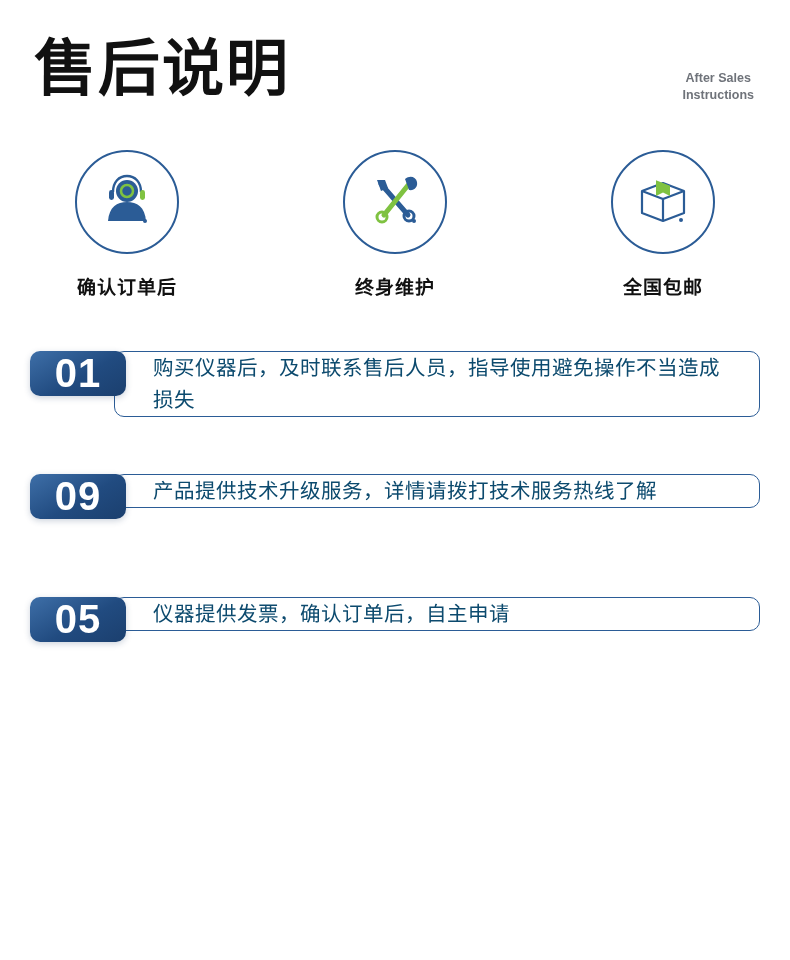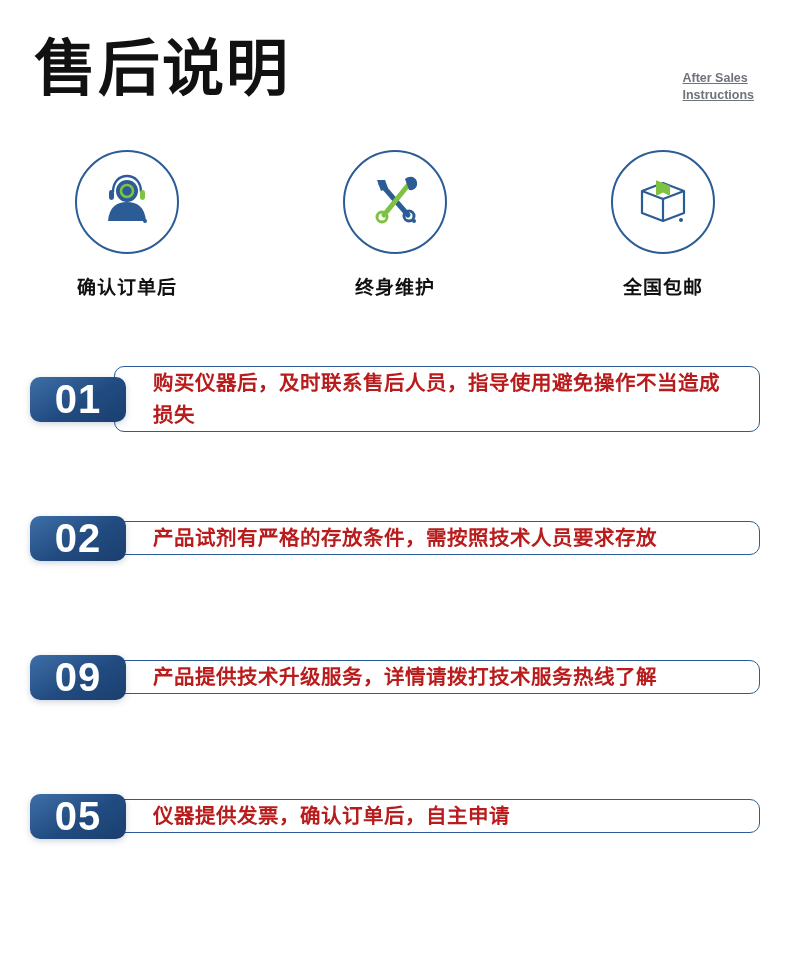--- a/index.html
+++ b/index.html
@@ -36,26 +36,25 @@
     letter-spacing: 2px;
     color: #111111;
     line-height: 1.05;
     margin: 0;
     display: inline-block;
   }
   .title-en {
     position: absolute;
     right: 36px;
     top: 70px;
-    text-align: left;
+    text-align: center;
     font-size: 12.5px;
     font-weight: 700;
     color: #6f737a;
     line-height: 1.35;
-    text-decoration: underline;
   }
 
   
   .features {
     display: flex;
     justify-content: space-between;
     padding: 30px 52px 0 52px;
     box-sizing: border-box;
   }
   .feature {
@@ -82,22 +81,22 @@
   }
 
   
   .list {
     margin-top: 52px;
     padding: 0 30px;
     box-sizing: border-box;
   }
   .item {
     display: flex;
-    align-items: center;
-    margin-bottom: 43px;
+    align-items: flex-start;
+    margin-bottom: 27px;
     height: 96px;
     position: relative;
   }
   .num-box {
     width: 96px;
     min-width: 96px;
     background: linear-gradient(150deg, #3e6fa8 0%, #214b80 55%, #1b3f6e 100%);
     border-radius: 10px;
     display: flex;
     align-items: center;
@@ -114,25 +113,24 @@
     flex: 1;
     margin-left: -12px;
     border: 1.5px solid #2b5c96;
     border-radius: 10px;
     display: flex;
     align-items: center;
     padding: 0 26px 0 38px;
     box-sizing: border-box;
     font-size: 20.5px;
     line-height: 1.55;
-    color: #b91c1c;
+    color: #0c4a6e;
     letter-spacing: 0.5px;
     background: #ffffff;
     z-index: 1;
-    font-weight: bold;
   }
   .item-4 .text-box { padding-right: 12px; }
 </style>
 </head>
 <body>
 
 <div class="page">
 
   <div class="header">
     <h1 class="main-title">售后说明</h1>
@@ -202,24 +200,20 @@
 
   </div>
 
   <div class="list">
 
     <div class="item item-1">
       <div class="num-box">01</div>
       <div class="text-box">购买仪器后，及时联系售后人员，指导使用避免操作不当造成损失</div>
     </div>
 
-    <div class="item item-2">
-      <div class="num-box">02</div>
-      <div class="text-box">产品试剂有严格的存放条件，需按照技术人员要求存放</div>
-    </div>
 
     <div class="item item-3">
       <div class="num-box">09</div>
       <div class="text-box">产品提供技术升级服务，详情请拨打技术服务热线了解</div>
     </div>
 
     <div class="item item-4">
       <div class="num-box">05</div>
       <div class="text-box">仪器提供发票，确认订单后，自主申请</div>
     </div>

